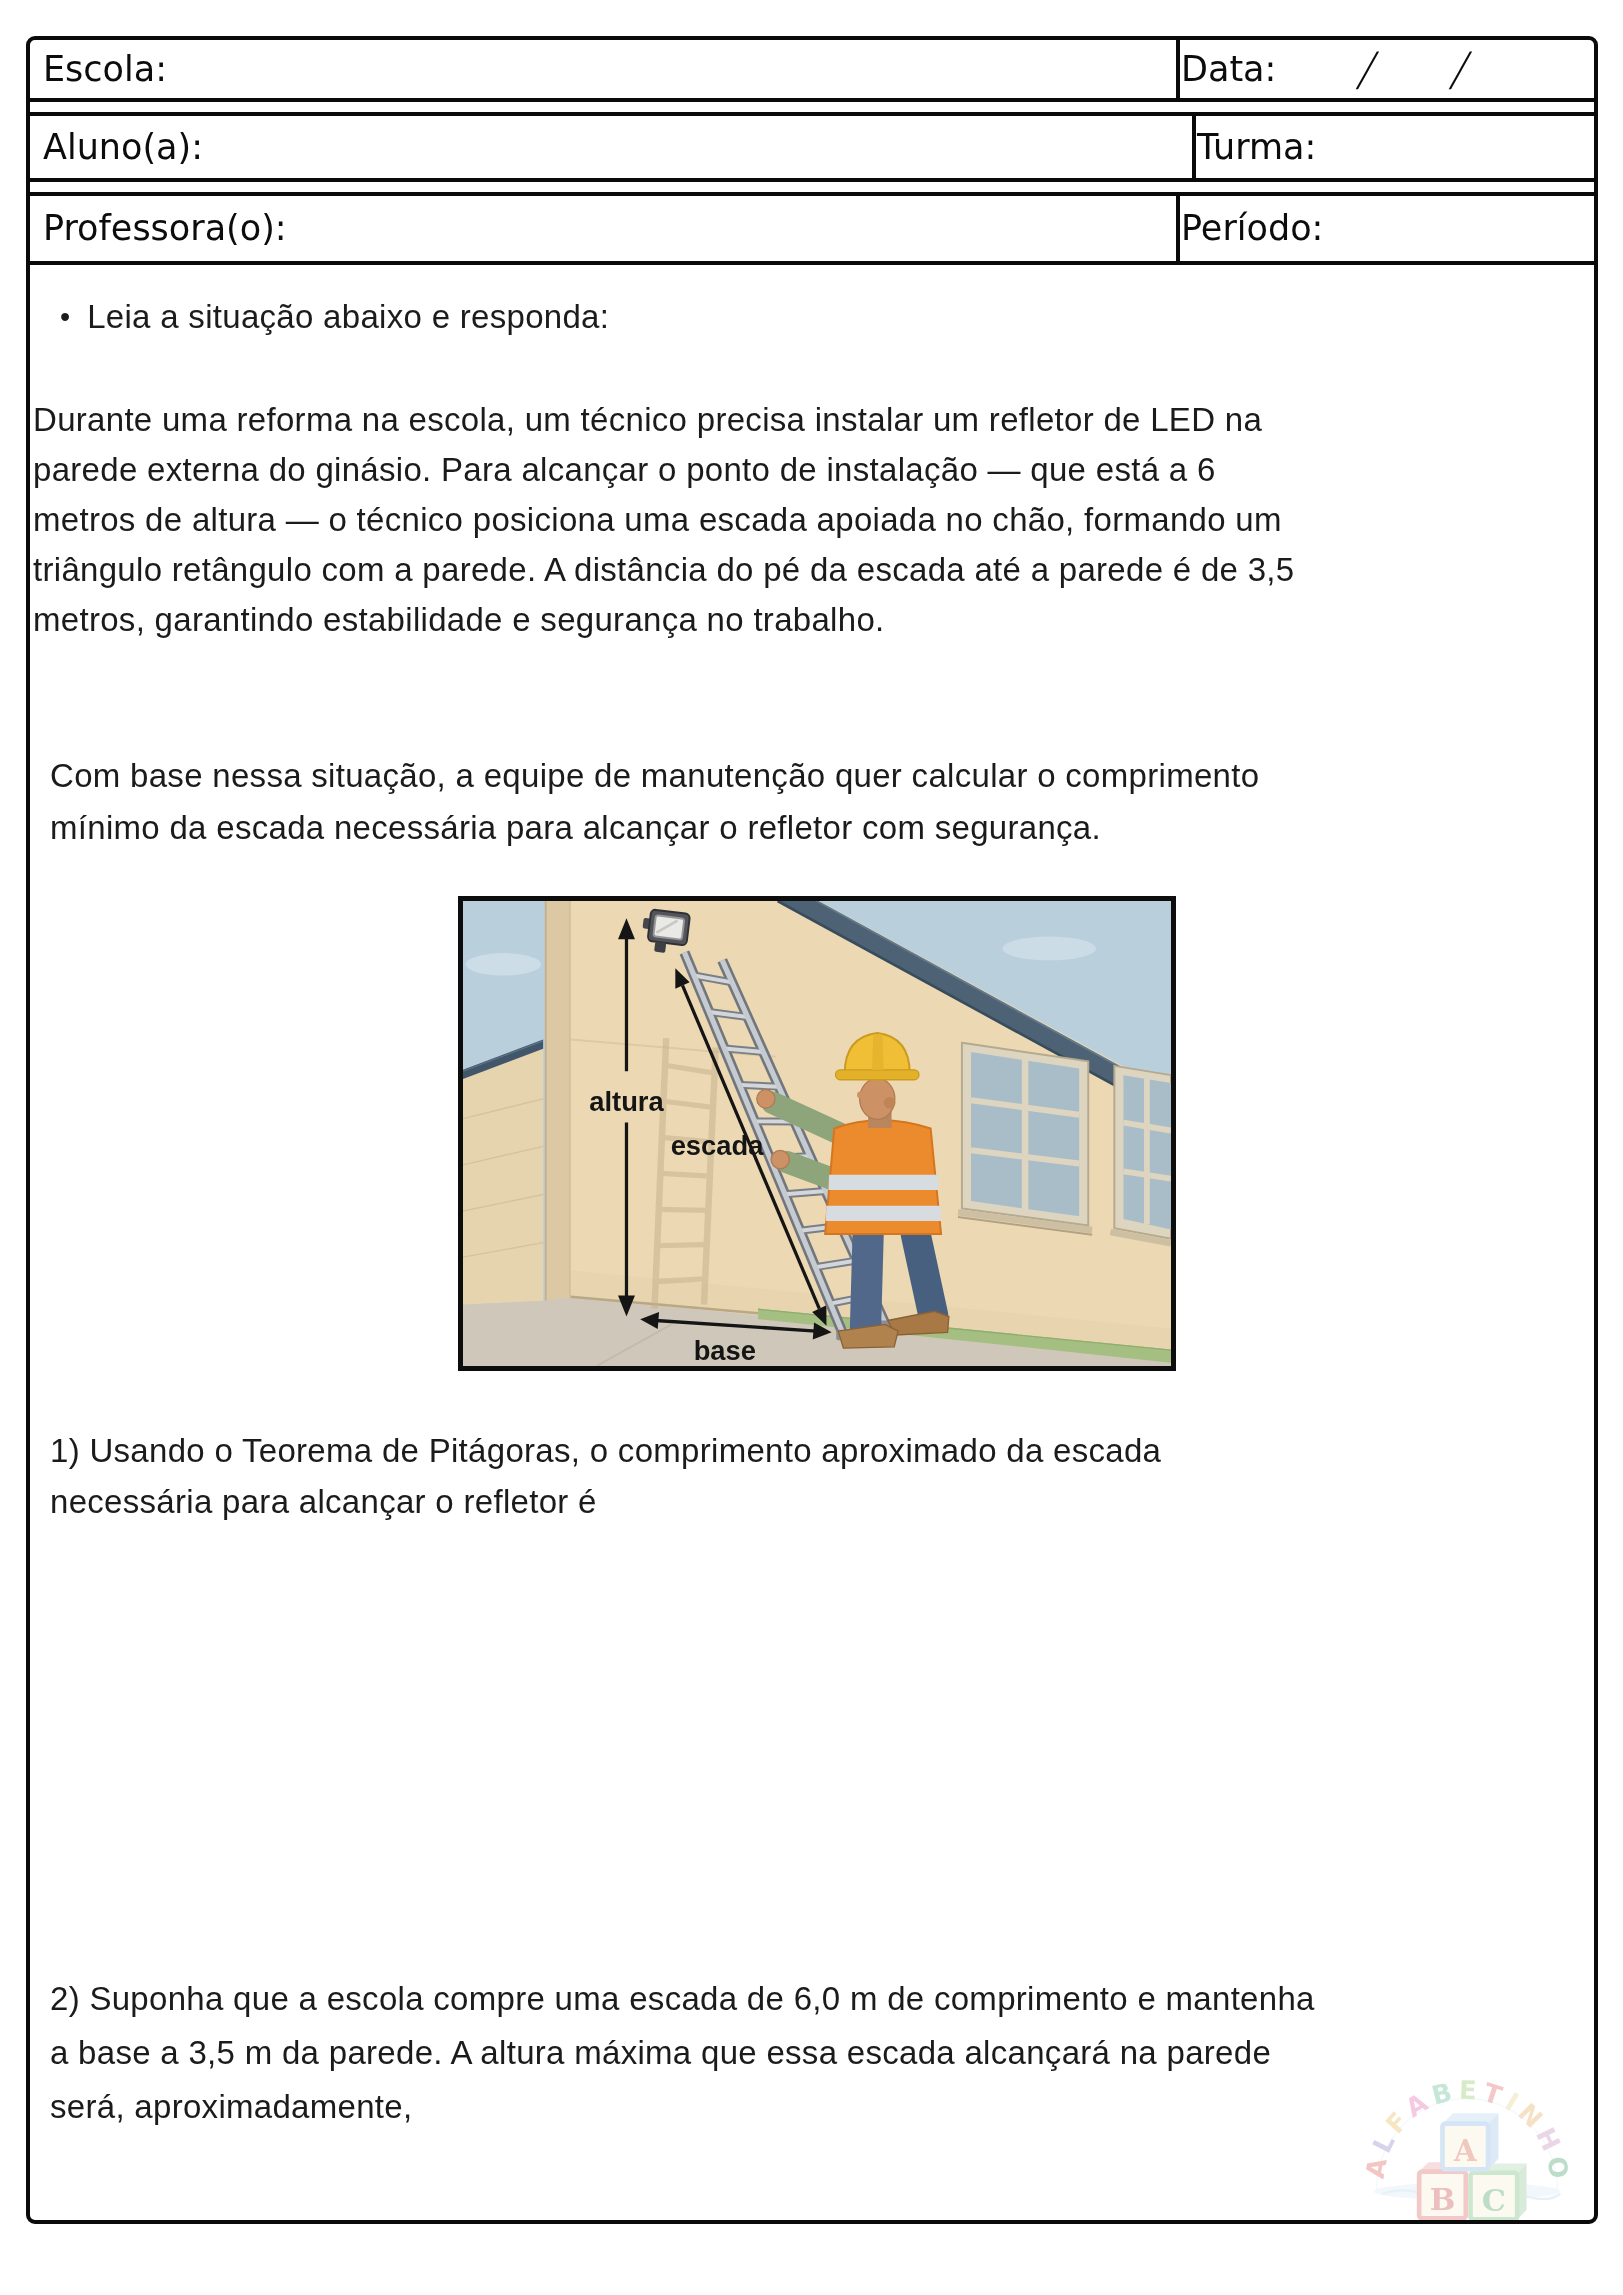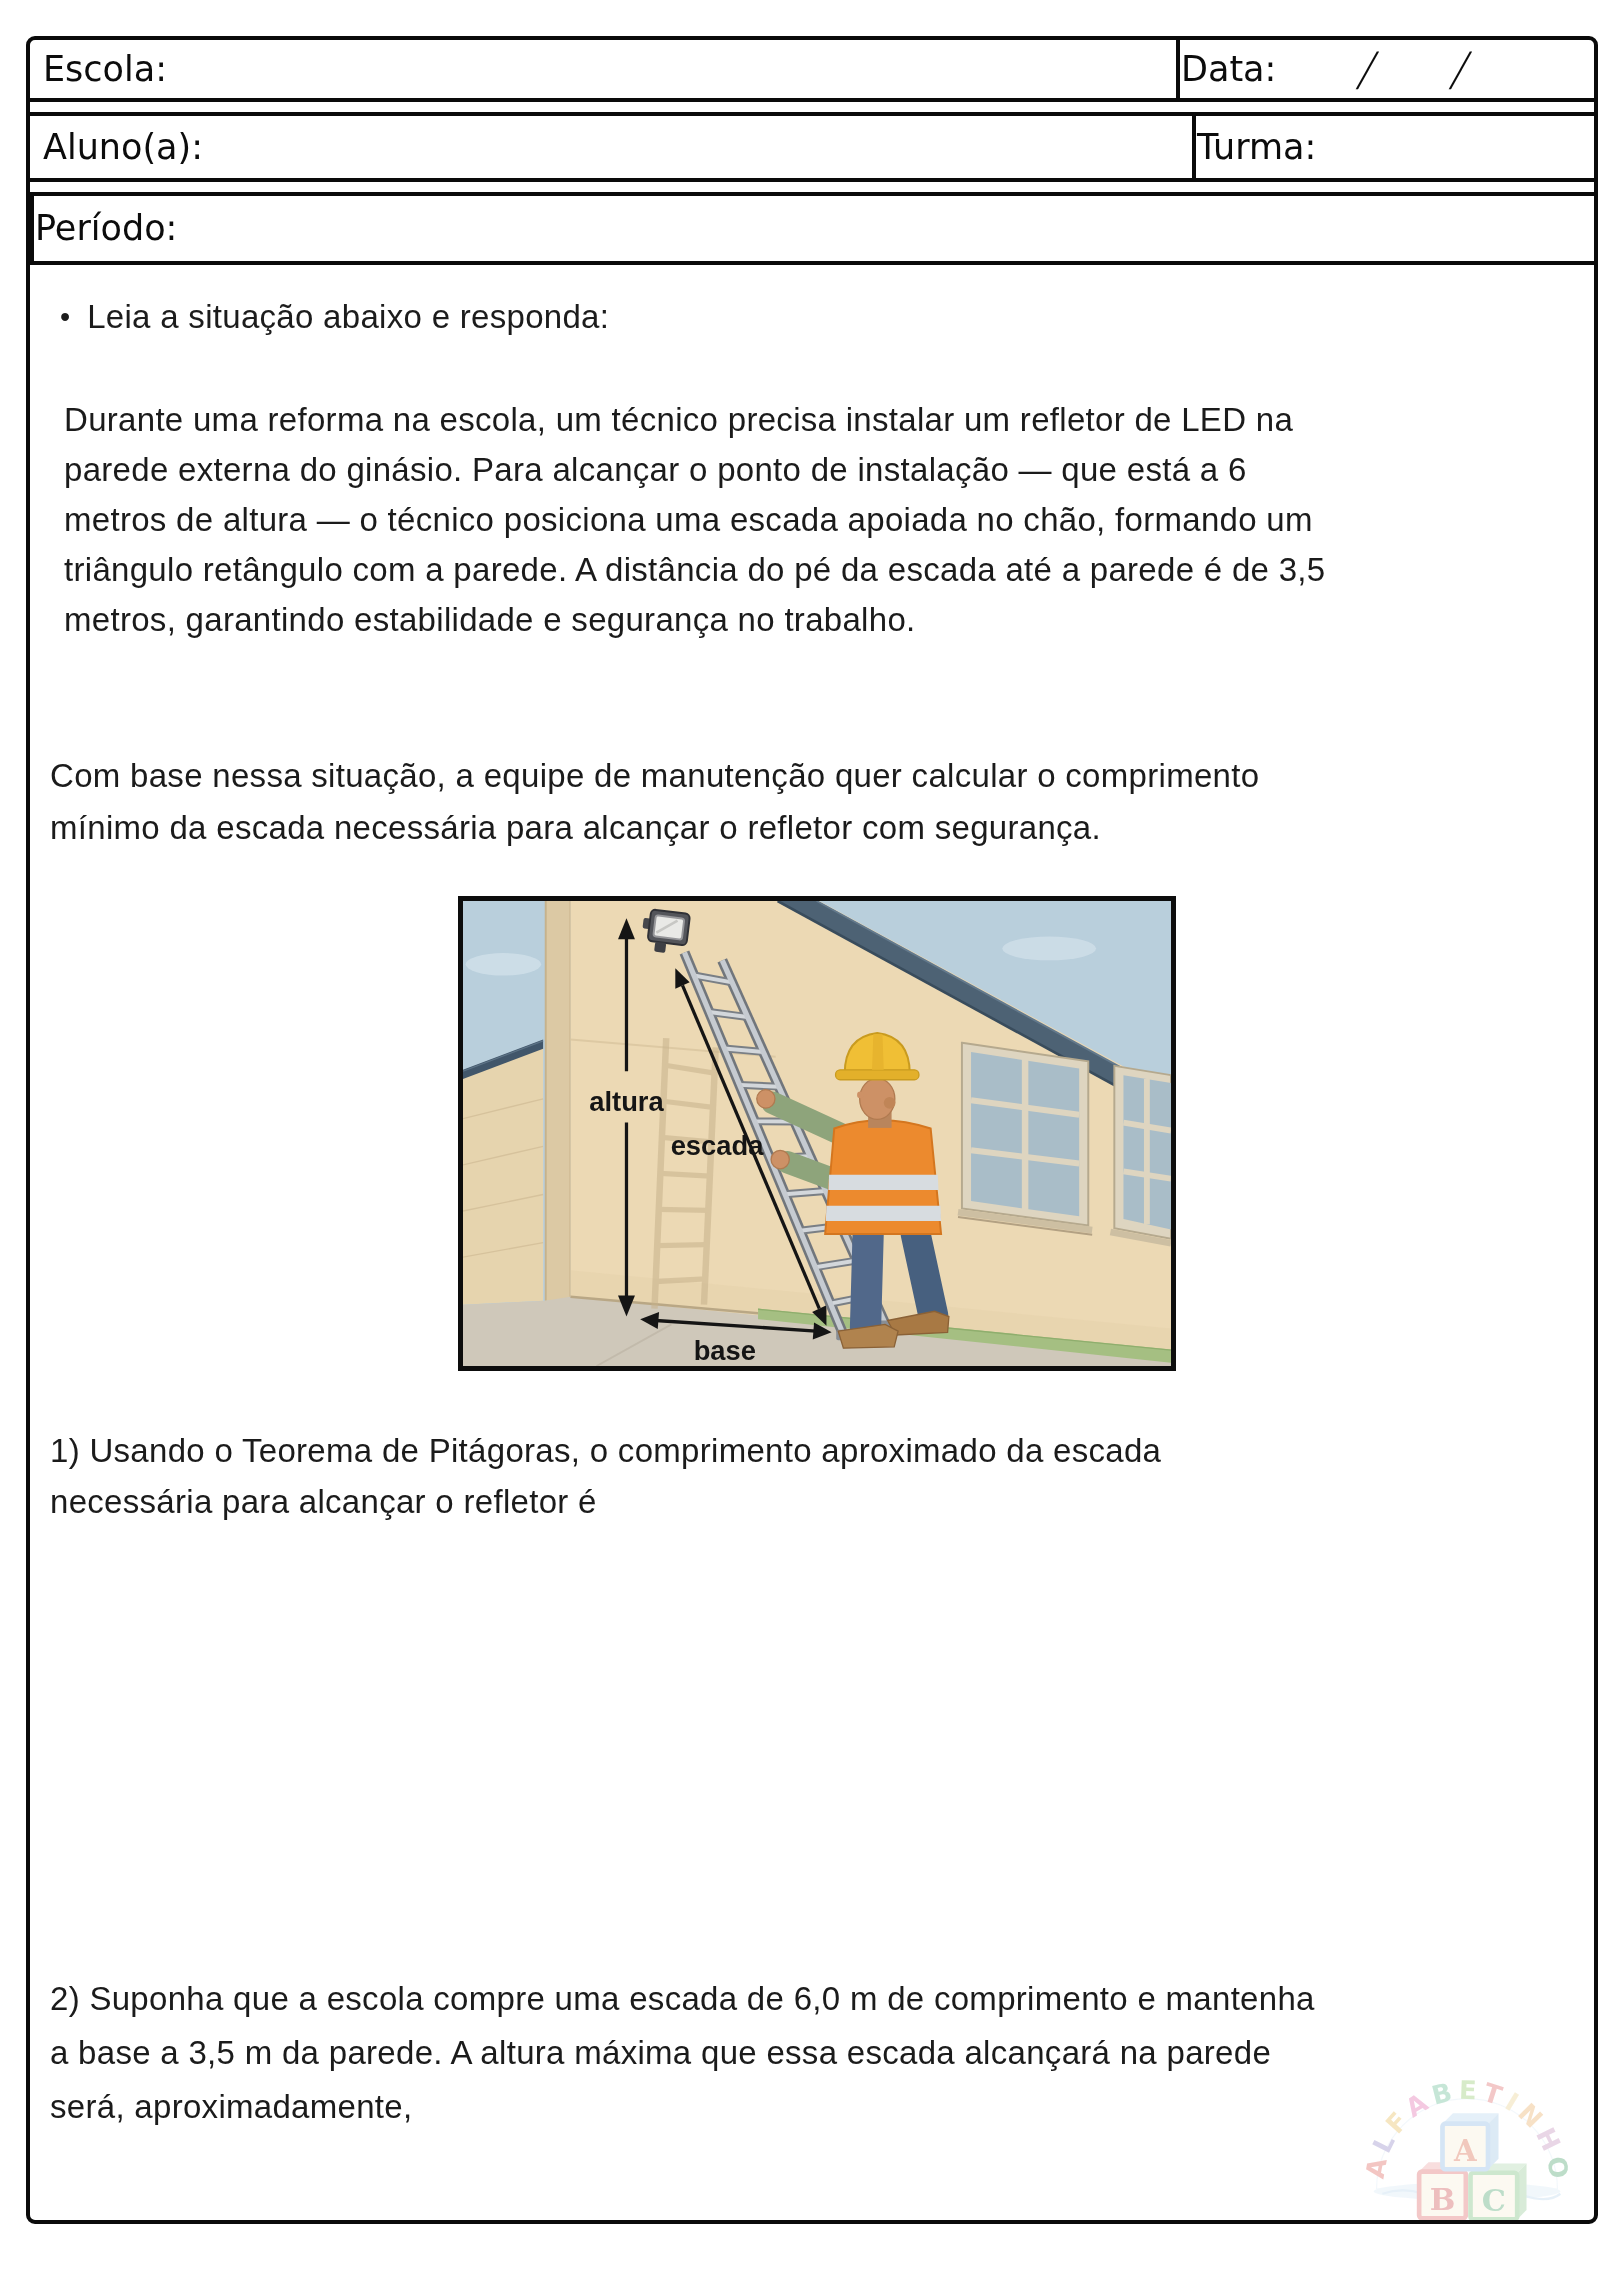--- a/index.html
+++ b/index.html
@@ -56,33 +56,36 @@
       <div class="hdr-row r2">
         <div class="hdr-left">
           <span class="hdr-label">Aluno(a):</span>
         </div>
         <div class="hdr-right">
           <span class="hdr-label">Turma:</span>
         </div>
       </div>
       <div class="hdr-gap"></div>
       <div class="hdr-row r3">
+        <div class="hdr-left">
+          <span class="hdr-label">Professora(o):</span>
+        </div>
         <div class="hdr-right">
           <span class="hdr-label">Período:</span>
         </div>
       </div>
     </div>
   </div>
 
   <div class="bullet-row">
     <span class="bullet-dot">•</span>
     <span class="bullet-txt">Leia a situação abaixo e responda:</span>
   </div>
 
-  <div class="txt" style="left:64px;top:395px;width:1530px;">Durante uma reforma na escola, um técnico precisa instalar um refletor de LED na
+  <div class="txt" style="left:33px;top:395px;width:1530px;">Durante uma reforma na escola, um técnico precisa instalar um refletor de LED na
 parede externa do ginásio. Para alcançar o ponto de instalação — que está a 6
 metros de altura — o técnico posiciona uma escada apoiada no chão, formando um
 triângulo retângulo com a parede. A distância do pé da escada até a parede é de 3,5
 metros, garantindo estabilidade e segurança no trabalho.</div>
   <div class="txt" style="left:50px;top:750px;width:1530px;line-height:52px;">Com base nessa situação, a equipe de manutenção quer calcular o comprimento
 mínimo da escada necessária para alcançar o refletor com segurança.</div>
 
   <div class="figure-box">
     <svg viewBox="0 0 1087 705" preserveAspectRatio="none" xmlns="http://www.w3.org/2000/svg">
 

